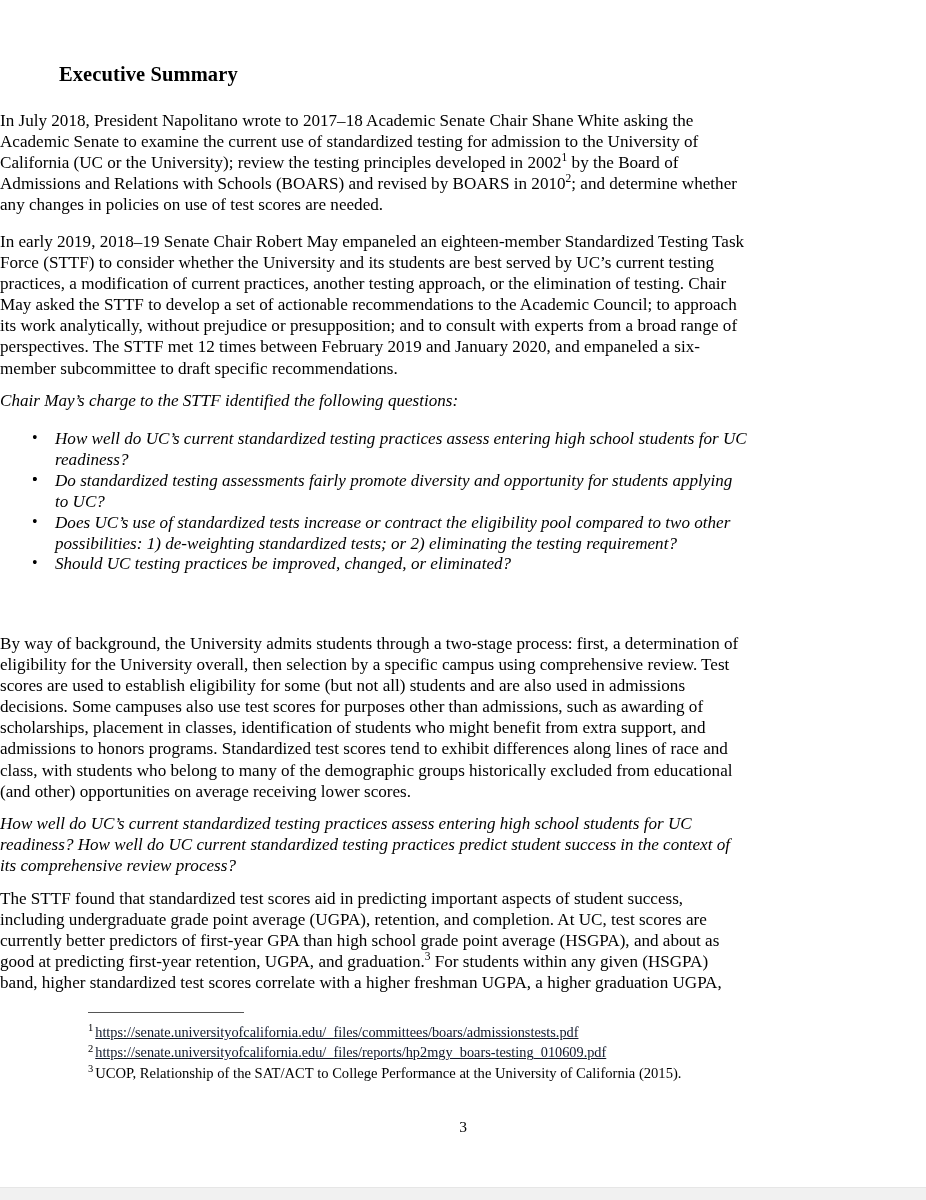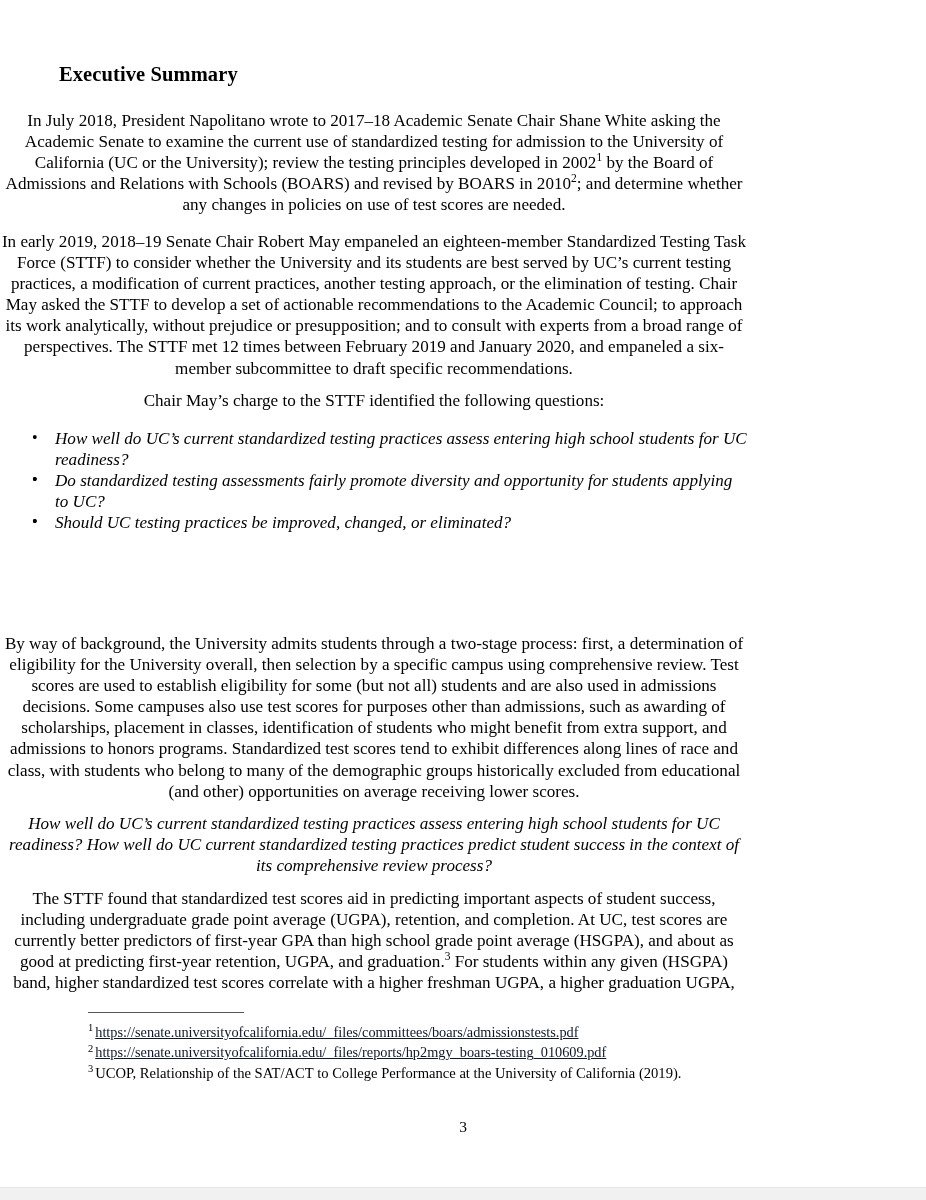--- a/index.html
+++ b/index.html
@@ -48,21 +48,21 @@
     top: 63px;
     letter-spacing: 0.1px;
   }
 
   .body-block {
     position: absolute;
     left: 0;
     width: 748px;
     font-size: 17.1px;
     line-height: 21.1px;
-    text-align: center;
+    text-align: left;
   }
 
   .body-block.italic {
     font-style: italic;
   }
 
   sup.fn {
     font-size: 11.5px;
     vertical-align: super;
     line-height: 0;
@@ -141,41 +141,41 @@
 <body>
 
 <div class="page">
 
   <h1 class="doc-title">Executive Summary</h1>
 
   <div class="body-block" style="top:110px;"><span>In July 2018, President Napolitano wrote to 2017–18 Academic Senate Chair Shane White asking the Academic Senate to examine the current use of standardized testing for admission to the University of California (UC or the University); review the testing principles developed in 2002</span><sup class="fn">1</sup><span> by the Board of Admissions and Relations with Schools (BOARS) and revised by BOARS in 2010</span><sup class="fn">2</sup><span>; and determine whether any changes in policies on use of test scores are needed.</span></div>
 
   <div class="body-block" style="top:231px;">In early 2019, 2018–19 Senate Chair Robert May empaneled an eighteen-member Standardized Testing Task Force (STTF) to consider whether the University and its students are best served by UC’s current testing practices, a modification of current practices, another testing approach, or the elimination of testing. Chair May asked the STTF to develop a set of actionable recommendations to the Academic Council; to approach its work analytically, without prejudice or presupposition; and to consult with experts from a broad range of perspectives. The STTF met 12 times between February 2019 and January 2020, and empaneled a six-member subcommittee to draft specific recommendations.</div>
 
-  <div class="body-block" style="top:390px;">Chair May’s charge to the STTF identified the following questions:</div>
+  <div class="body-block" style="top:390px;font-style:italic;">Chair May’s charge to the STTF identified the following questions:</div>
 
   <ul class="question-list" style="top:429px;">
     <li><span class="bullet">•</span><span>How well do UC’s current standardized testing practices assess entering high school students for UC readiness?</span></li>
     <li><span class="bullet">•</span></li>
     <li><span class="bullet">•</span><span>Do standardized testing assessments fairly promote diversity and opportunity for students applying to UC?</span></li>
-    <li><span class="bullet">•</span></li>
+    <li><span class="bullet">•</span><span>Does UC’s use of standardized tests increase or contract the eligibility pool compared to two other possibilities: 1) de-weighting standardized tests; or 2) eliminating the testing requirement?</span></li>
     <li><span class="bullet">•</span><span>Should UC testing practices be improved, changed, or eliminated?</span></li>
   </ul>
 
   <div class="body-block" style="top:633px;">By way of background, the University admits students through a two-stage process: first, a determination of eligibility for the University overall, then selection by a specific campus using comprehensive review. Test scores are used to establish eligibility for some (but not all) students and are also used in admissions decisions. Some campuses also use test scores for purposes other than admissions, such as awarding of scholarships, placement in classes, identification of students who might benefit from extra support, and admissions to honors programs. Standardized test scores tend to exhibit differences along lines of race and class, with students who belong to many of the demographic groups historically excluded from educational (and other) opportunities on average receiving lower scores.</div>
 
   <div class="body-block italic" style="top:813px;">How well do UC’s current standardized testing practices assess entering high school students for UC readiness? How well do UC current standardized testing practices predict student success in the context of its comprehensive review process?</div>
 
   <div class="body-block" style="top:888px;"><span>The STTF found that standardized test scores aid in predicting important aspects of student success, including undergraduate grade point average (UGPA), retention, and completion. At UC, test scores are currently better predictors of first-year GPA than high school grade point average (HSGPA), and about as good at predicting first-year retention, UGPA, and graduation.</span><sup class="fn">3</sup><span> For students within any given (HSGPA) band, higher standardized test scores correlate with a higher freshman UGPA, a higher graduation UGPA,</span></div>
 
   <div class="footnote-rule"></div>
 
   <div class="footnotes">
     <div class="fn-row"><span class="fn-num">1</span><a class="fn-link" href="#">https://senate.universityofcalifornia.edu/_files/committees/boars/admissionstests.pdf</a></div>
     <div class="fn-row"><span class="fn-num">2</span><a class="fn-link" href="#">https://senate.universityofcalifornia.edu/_files/reports/hp2mgy_boars-testing_010609.pdf</a></div>
-    <div class="fn-row"><span class="fn-num">3</span><span class="fn-text">UCOP, Relationship of the SAT/ACT to College Performance at the University of California (2019).</span></div>
+    <div class="fn-row"><span class="fn-num">3</span><span class="fn-text">UCOP, Relationship of the SAT/ACT to College Performance at the University of California (2015).</span></div>
   </div>
 
   <div class="page-number">3</div>
 
 </div>
 
 <div class="page-bottom-edge"></div>
 
 </body></html>

